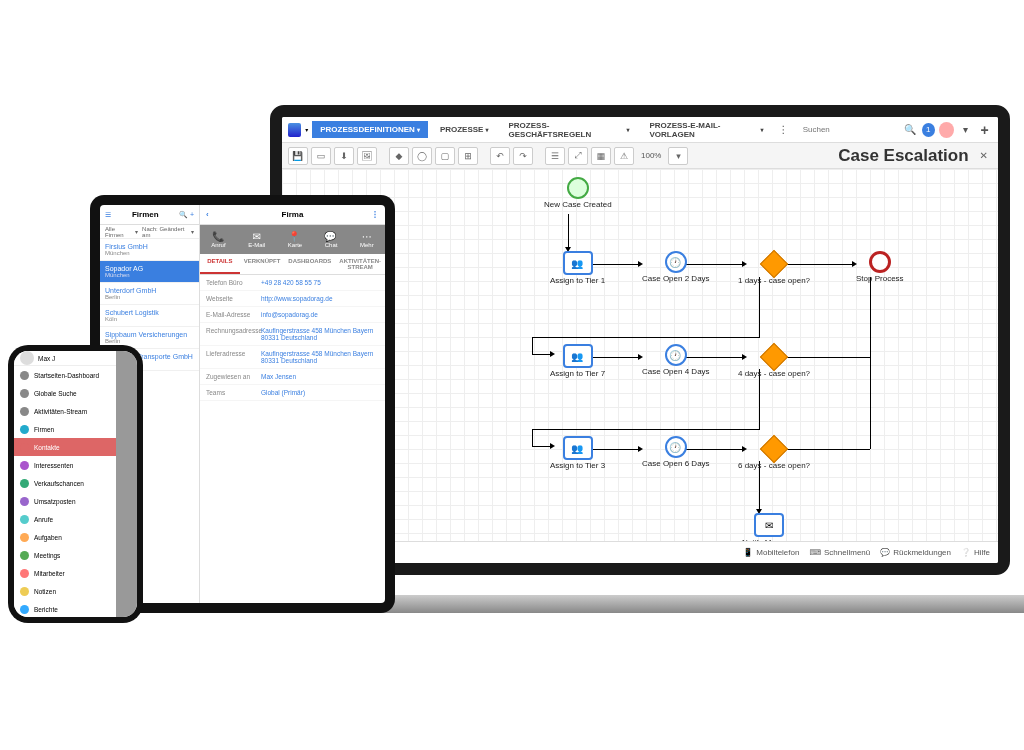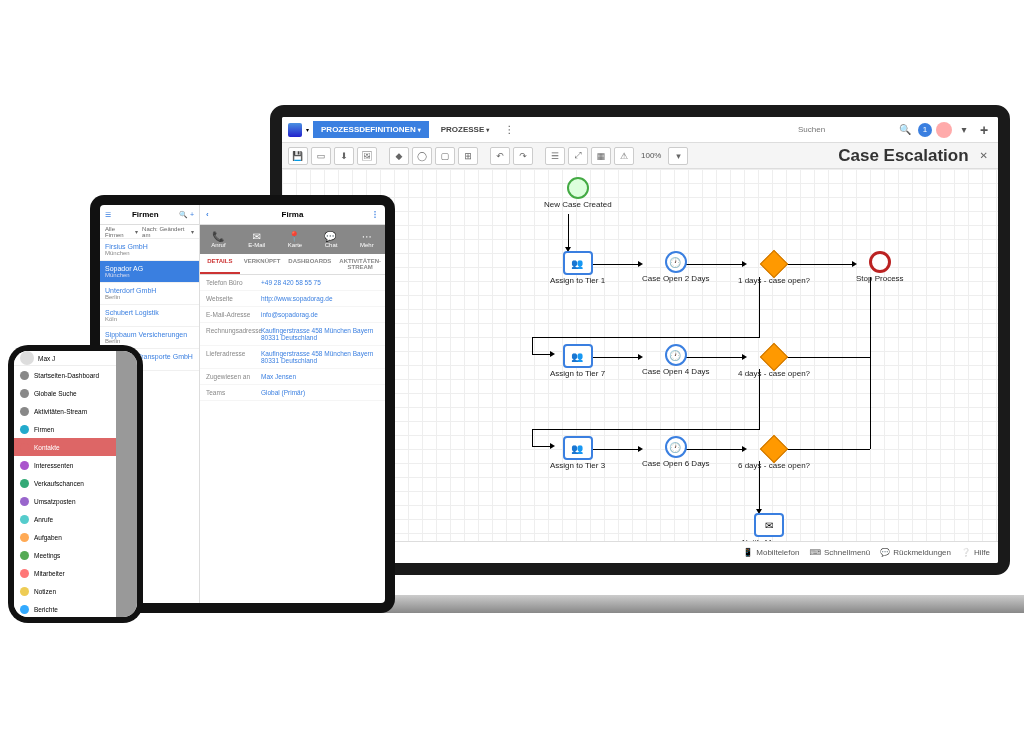--- a/index.html
+++ b/index.html
@@ -98,20 +98,28 @@
 
       <div class="topbar">
         <span class="logo"></span>
         <span class="nav-caret">▾</span>
         <span class="nav-item active">
             <span>PROZESSDEFINITIONEN</span> 
             <span class="nav-caret">▾</span>
           </span>
         <span class="nav-item">
             <span>PROZESSE</span> 
+            <span class="nav-caret">▾</span>
+          </span>
+        <span class="nav-item">
+            <span>PROZESS-GESCHÄFTSREGELN</span> 
+            <span class="nav-caret">▾</span>
+          </span>
+        <span class="nav-item">
+            <span>PROZESS-E-MAIL-VORLAGEN</span> 
             <span class="nav-caret">▾</span>
           </span>
         <span class="topbar-icon">⋮</span>
         <span class="topbar-spacer"></span>
         <input class="search-box" placeholder="Suchen" style="">
         <span class="topbar-icon">🔍</span>
         <span class="badge-blue">1</span>
         <span class="avatar-sm"></span>
         <span class="topbar-icon">▾</span>
         <span class="topbar-icon" style="font-size:14px;font-weight:bold">+</span>

